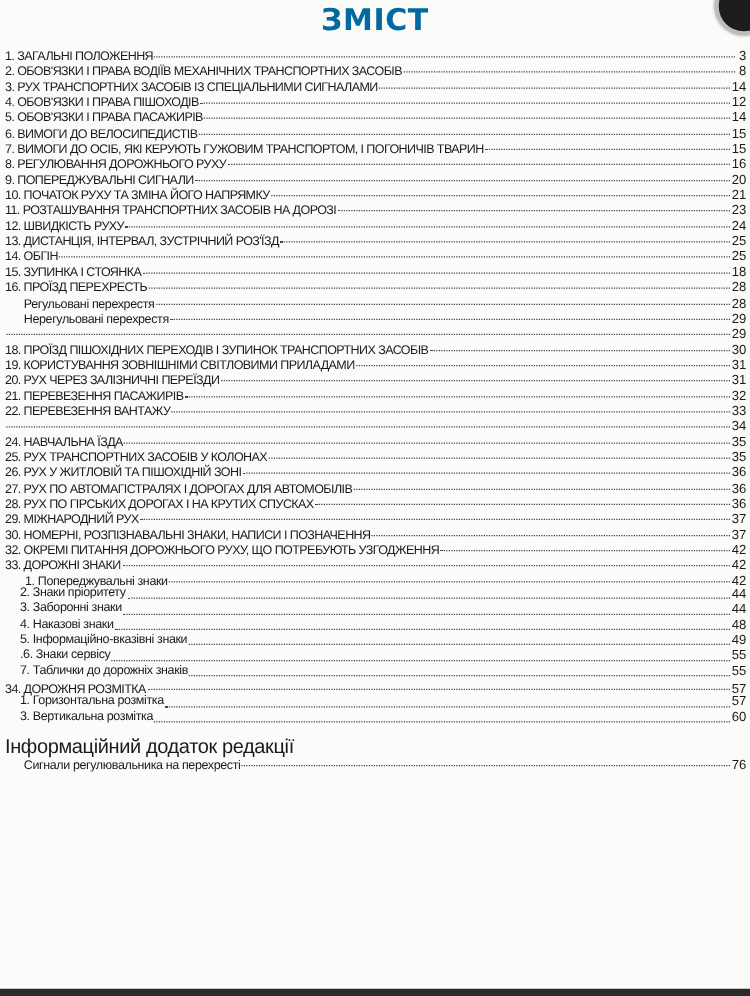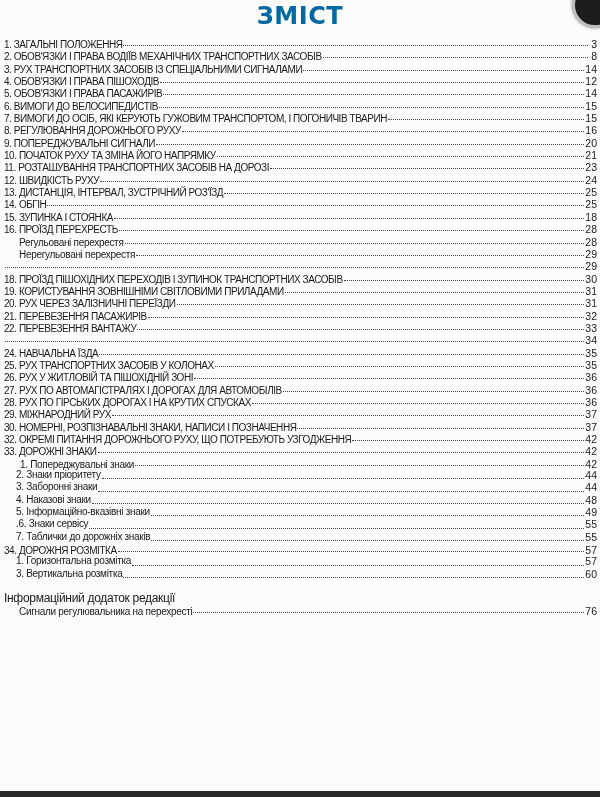--- a/index.html
+++ b/index.html
@@ -28,21 +28,21 @@
     .row.sub2b { padding-left:12px;align-items:flex-end; }
     .row.lower { letter-spacing:-0.3px; }
     .label { flex:0 0 auto; }
     .dots {
       flex:1 1 auto; margin:0 1px; overflow:hidden; height:10px;
       border-bottom:1.5px dotted #444; position:relative; top:-2px;
     }
     .page { flex:0 0 auto; text-align:right; min-width:8px; letter-spacing:0; font-size:10.5px; }
     .spacer { height:12px; }
     .info-head {
-      font-size:12px; letter-spacing:-0.3px; height:12px; line-height:12px;
+      font-size:16px; letter-spacing:-0.3px; height:12px; line-height:12px;
     }
     .bottom-bar {
       position:absolute; left:0; bottom:0; width:600px; height:6px; background:#2a2a2a;
     }
   </style>
 </head>
 <body>
 
 <div class="corner-badge"></div>
 <div class="title">ЗМІСТ</div>

